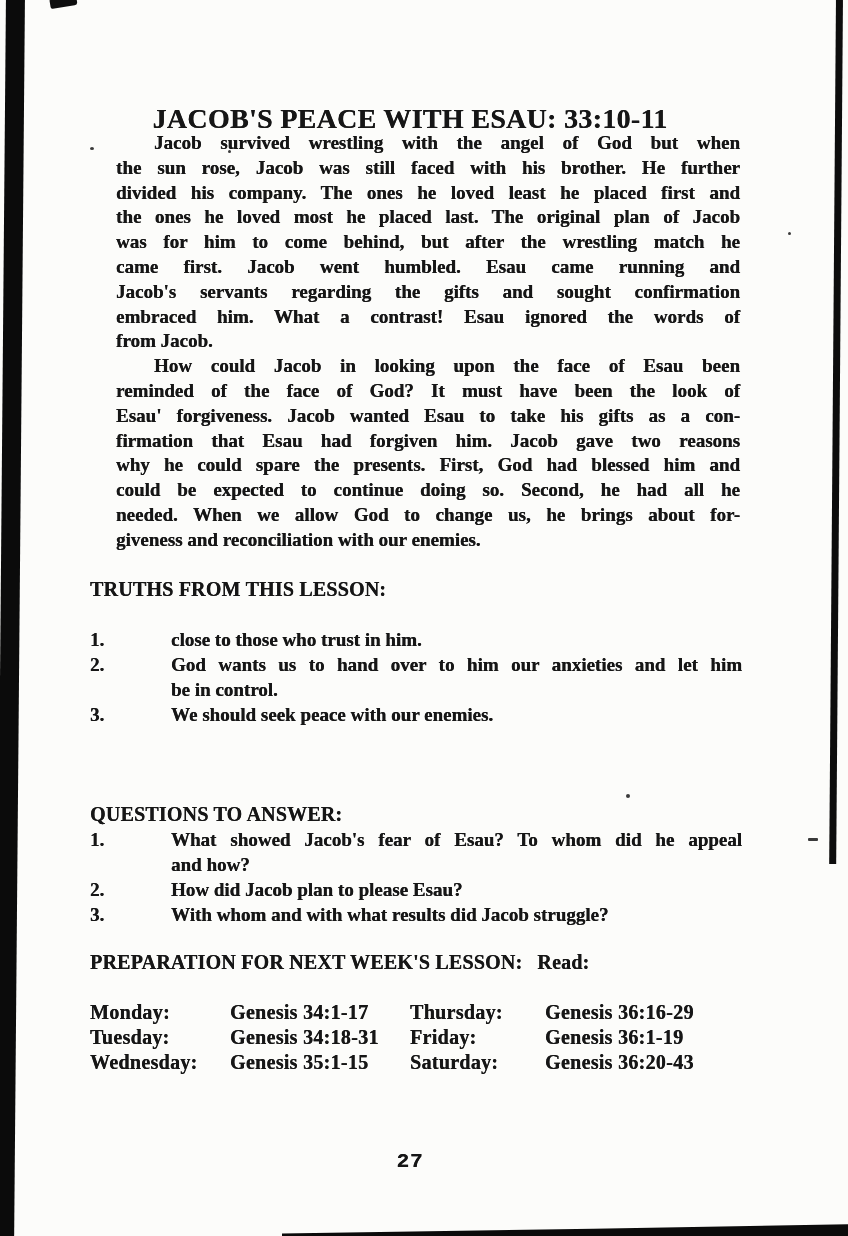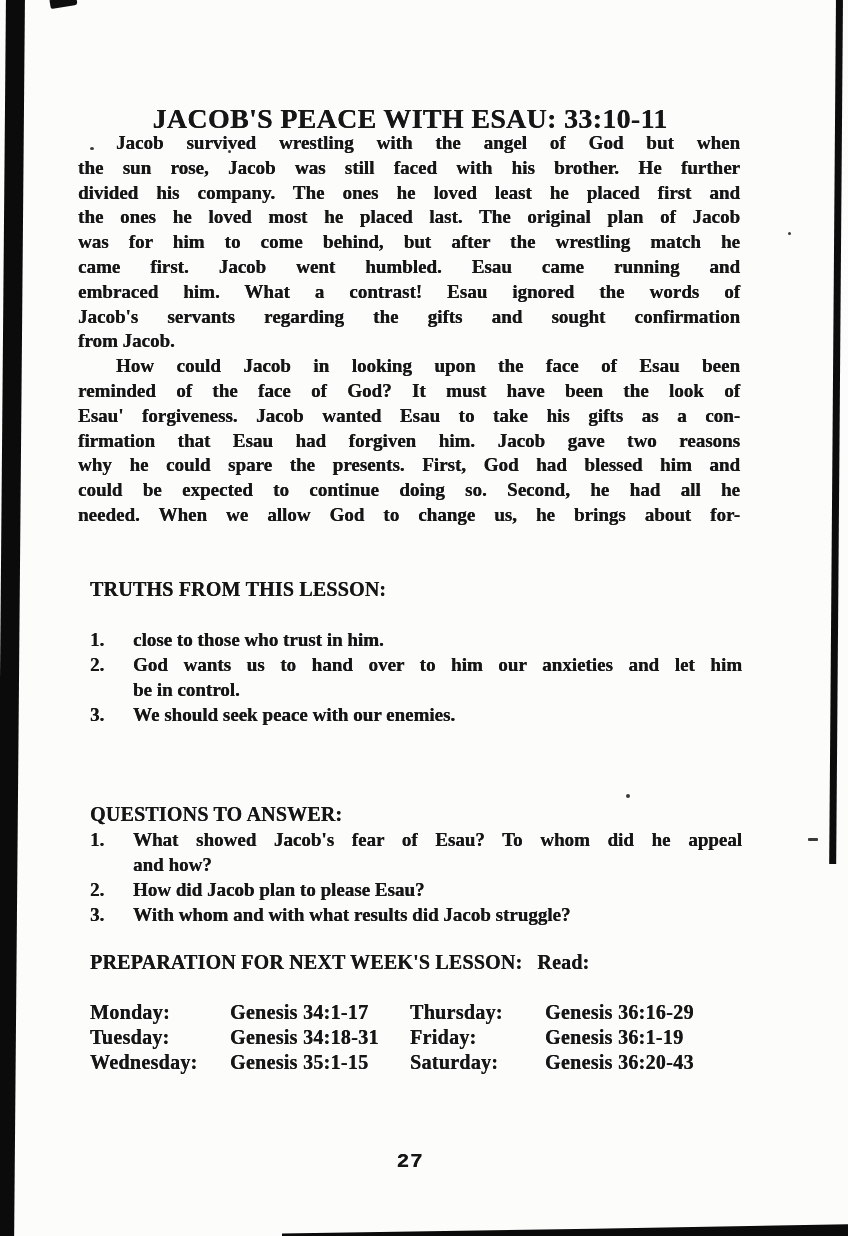--- a/index.html
+++ b/index.html
@@ -11,21 +11,21 @@
   }
   .page *{box-sizing:border-box;}
   
   .ink{text-shadow:0.3px 0 0 #1c1c1c;}
 
   .doc-title{
     position:absolute;left:78px;top:103px;width:664px;
     text-align:center;font-size:28px;letter-spacing:.3px;
   }
   .paras{position:absolute;left:78px;top:131px;width:662px;font-size:19px;}
-  .line{line-height:24.8px;}
+  .line{line-height:24.8px;margin-left:38px;}
   .line.just{text-align:justify;text-align-last:justify;}
   .line.first{text-indent:38px;}
 
   .heading{position:absolute;left:90px;font-size:20px;letter-spacing:.2px;}
   #truths-heading{top:578px;}
   #questions-heading{top:779px;margin-top:24px;}
   #prep-heading{top:951px;}
   .read-label{margin-left:15px;}
 
   .list{position:absolute;left:90px;width:652px;font-size:19px;}
@@ -88,32 +88,33 @@
   <div class="doc-title ink">JACOB'S PEACE WITH ESAU: 33:10-11</div>
 
   <div class="paras ink">
       <div class="paragraph">
         <div class="line just first">Jacob survived wrestling with the angel of God but when</div>
         <div class="line just">the sun rose, Jacob was still faced with his brother. He further</div>
         <div class="line just">divided his company. The ones he loved least he placed first and</div>
         <div class="line just">the ones he loved most he placed last. The original plan of Jacob</div>
         <div class="line just">was for him to come behind, but after the wrestling match he</div>
         <div class="line just">came first. Jacob went humbled. Esau came running and</div>
+        <div class="line just">Jacob's servants regarding the gifts and sought confirmation</div>
         <div class="line just">embraced him. What a contrast! Esau ignored the words of</div>
-        <div class="line just">Jacob's servants regarding the gifts and sought confirmation</div>
         <div class="line">from Jacob.</div>
       </div>
       <div class="paragraph">
         <div class="line just first">How could Jacob in looking upon the face of Esau been</div>
         <div class="line just">reminded of the face of God? It must have been the look of</div>
         <div class="line just">Esau' forgiveness. Jacob wanted Esau to take his gifts as a con-</div>
         <div class="line just">firmation that Esau had forgiven him. Jacob gave two reasons</div>
         <div class="line just">why he could spare the presents. First, God had blessed him and</div>
         <div class="line just">could be expected to continue doing so. Second, he had all he</div>
         <div class="line just">needed. When we allow God to change us, he brings about for-</div>
+        <div class="line">giveness and reconciliation with our enemies.</div>
       </div>
     </div>
 
   <div class="heading ink" id="truths-heading">TRUTHS FROM THIS LESSON:</div>
   <div class="list ink" id="truths-list">
       <div class="li-row">
         <div class="li-num">1.</div>
         <div class="li-text">
           <div class="line">close to those who trust in him.</div>
         </div>

